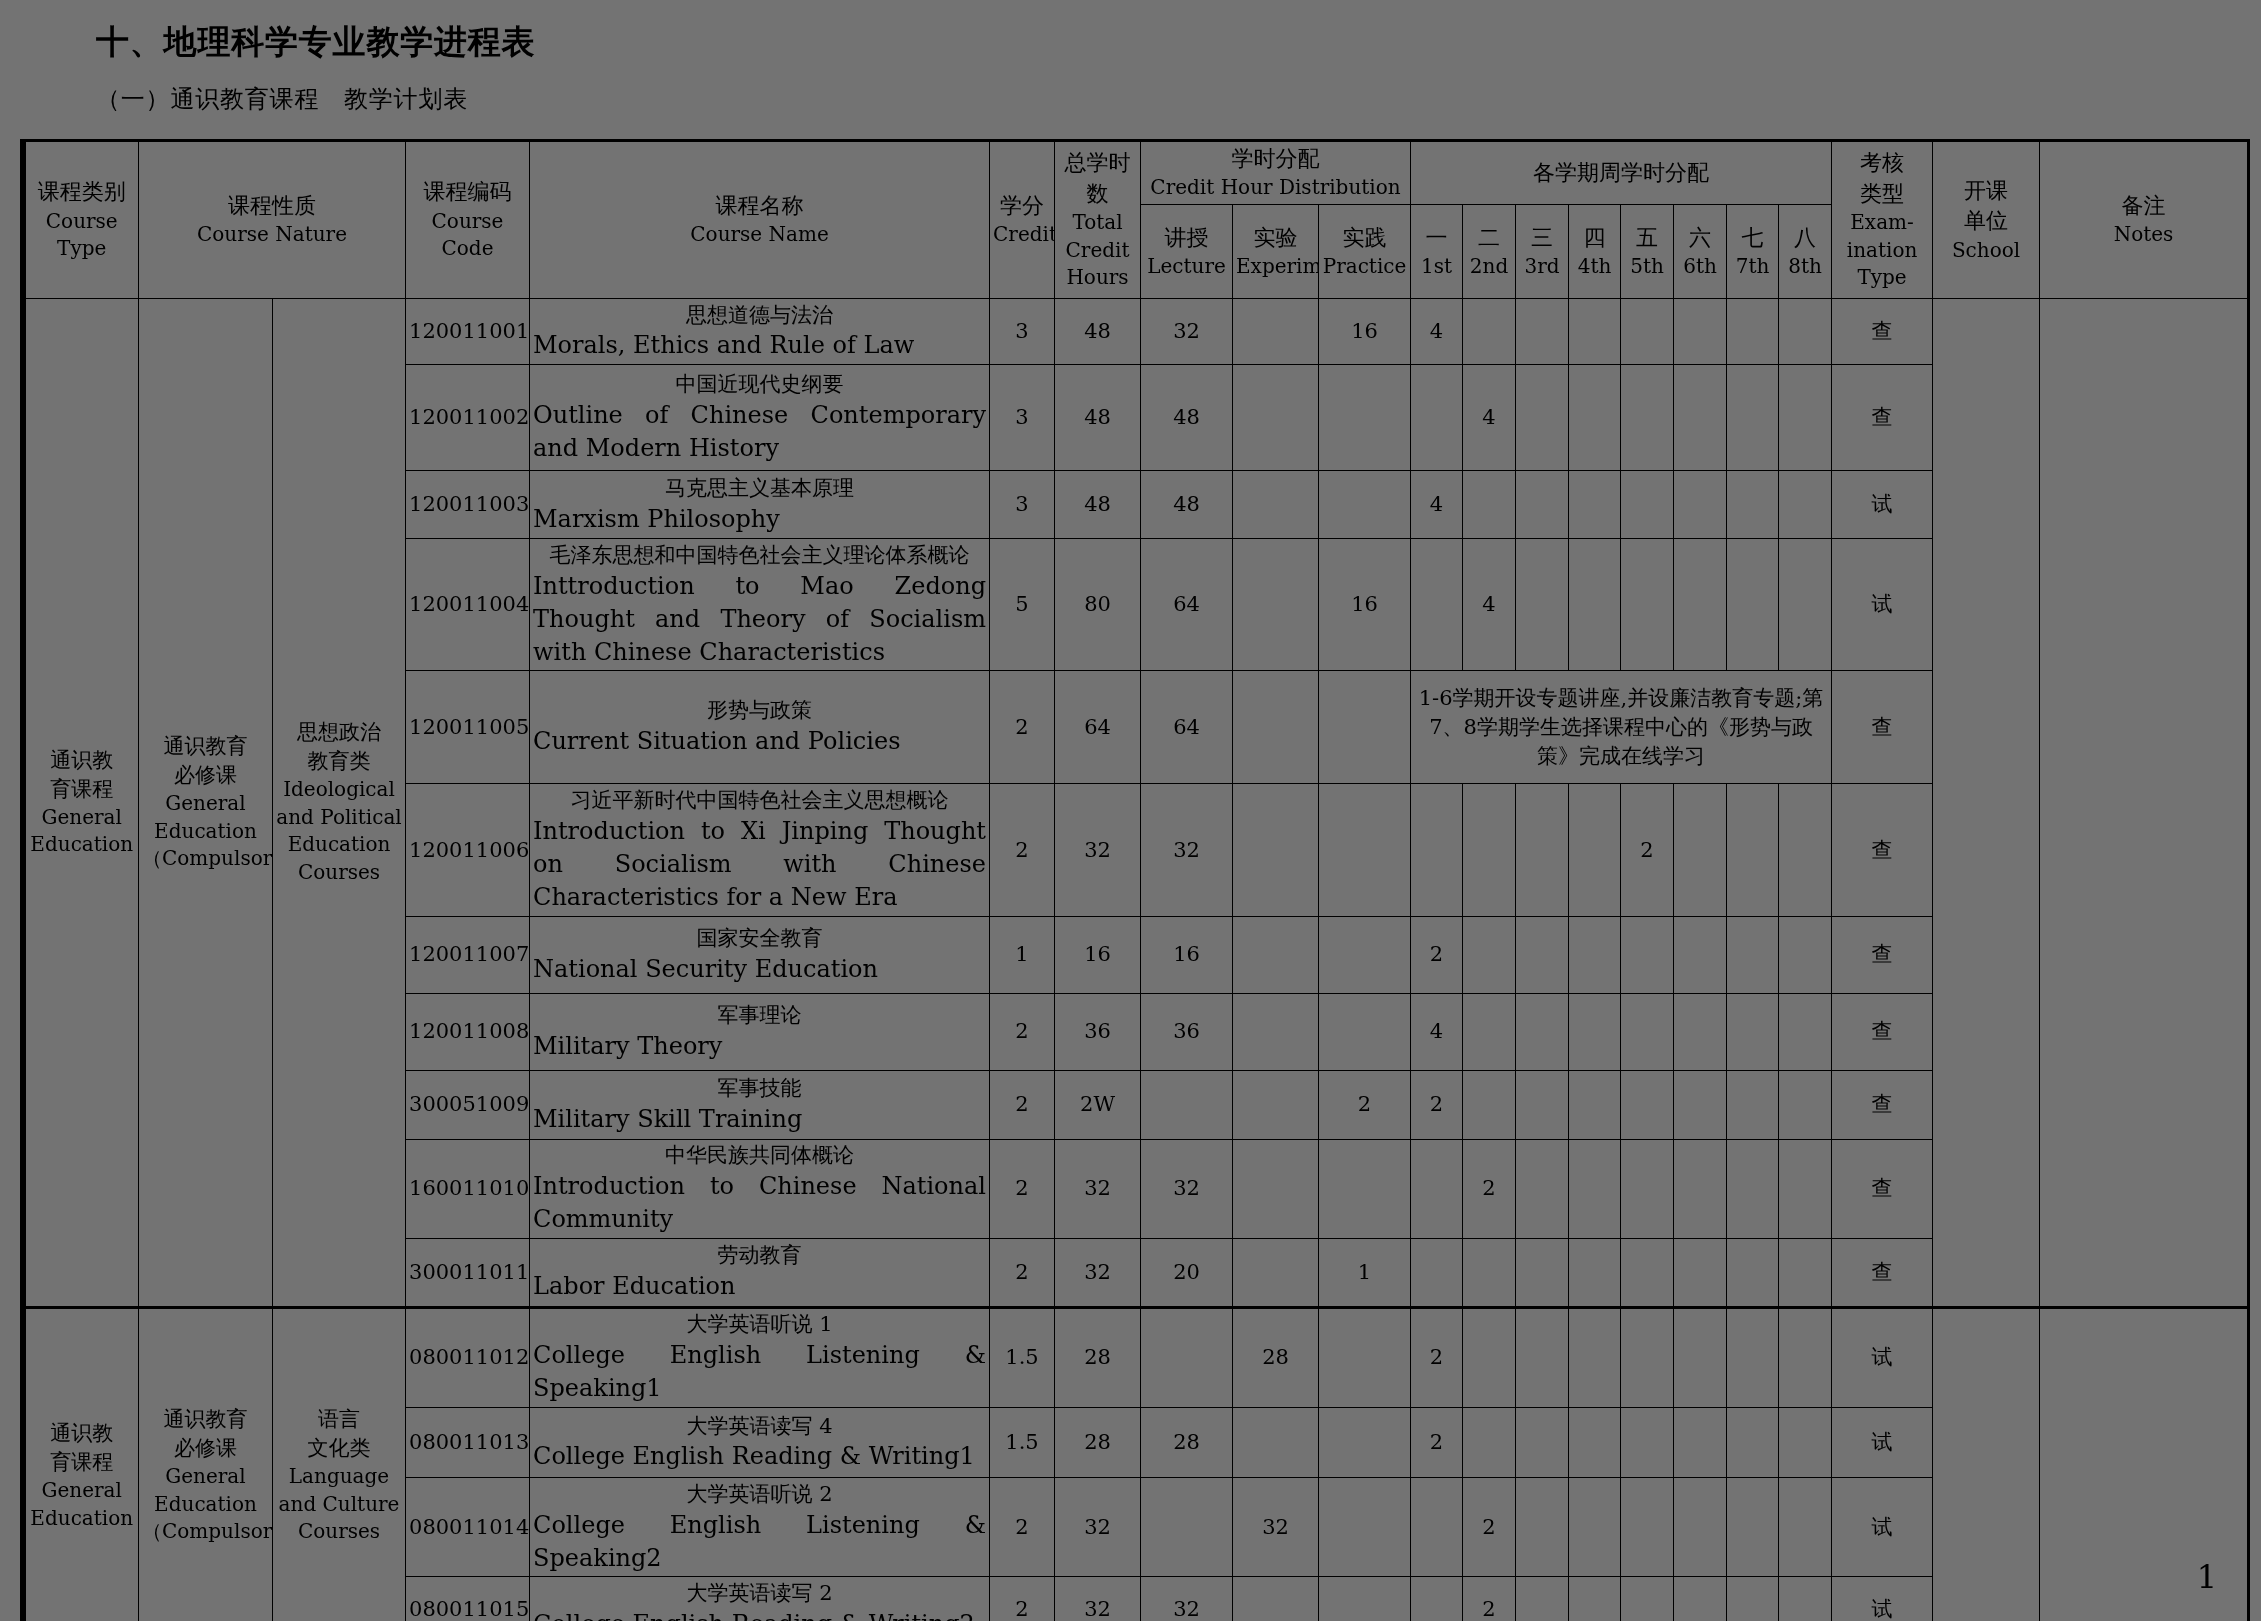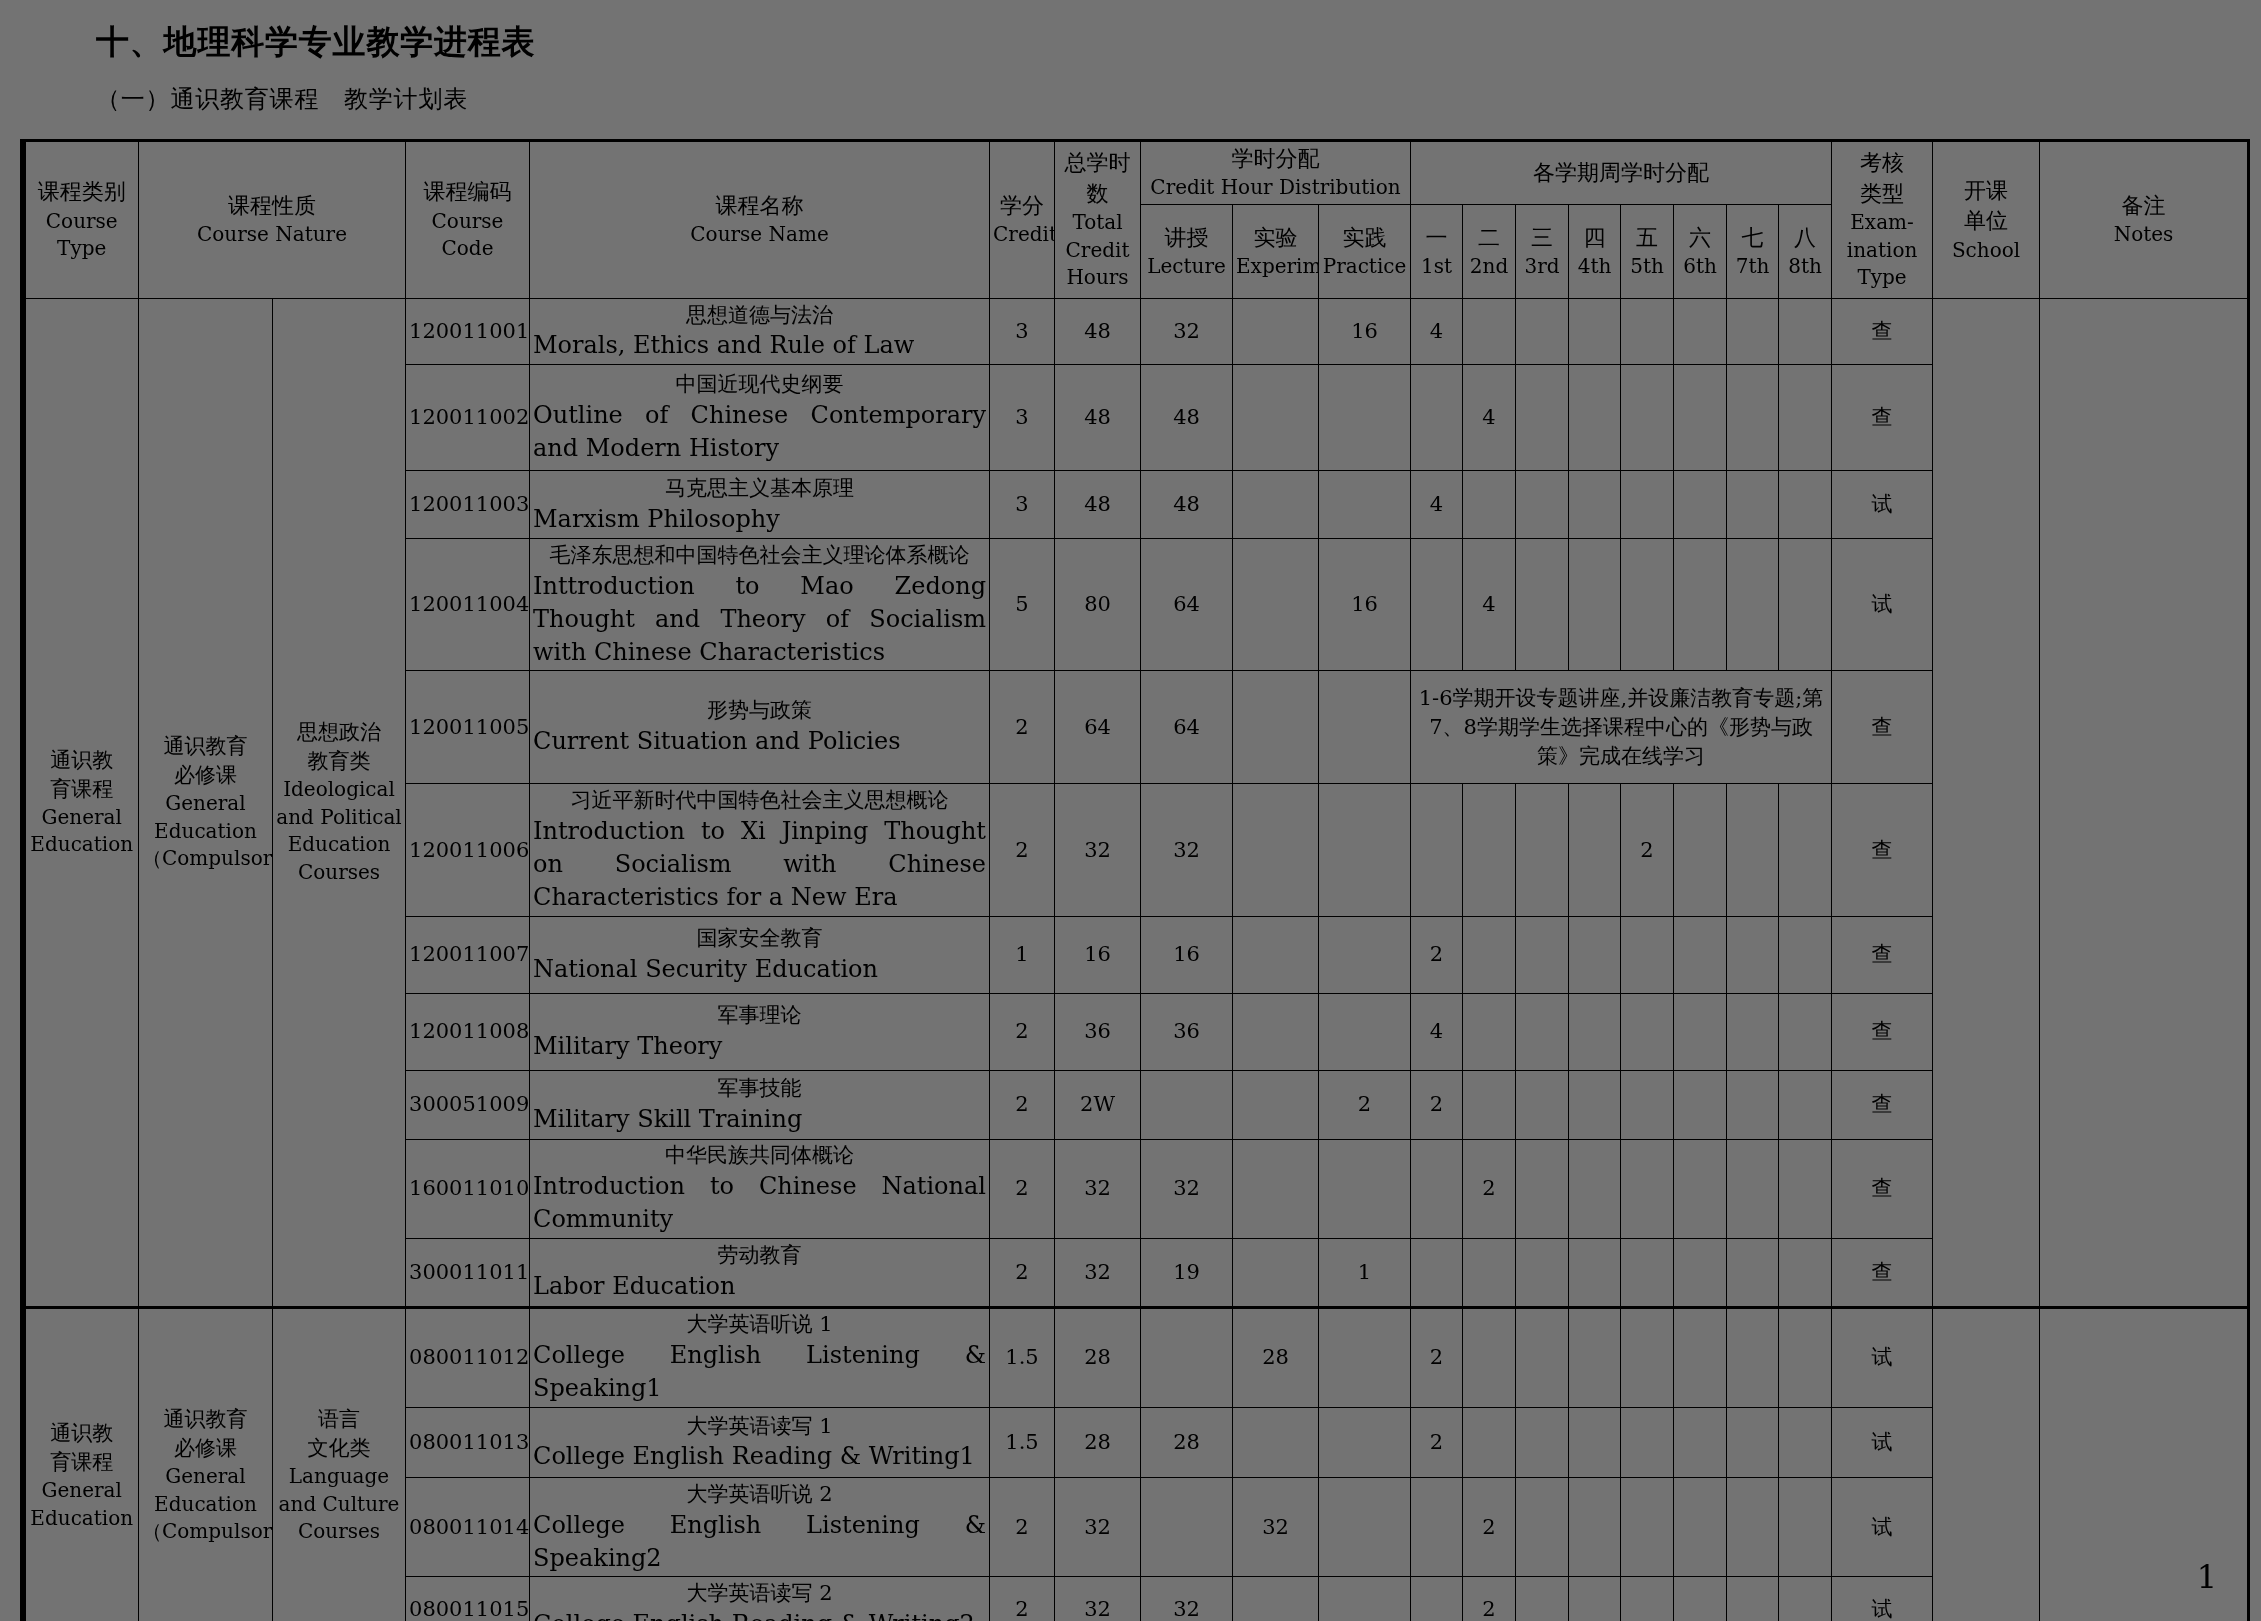--- a/index.html
+++ b/index.html
@@ -410,21 +410,21 @@
           <td class="num">查</td>
         </tr>
         <tr style="height:69px">
           <td class="code">300011011</td>
           <td class="name">
             <div class="zh">劳动教育</div>
             <div class="en">Labor Education</div>
           </td>
           <td class="num">2</td>
           <td class="num">32</td>
-          <td class="num">19</td>
+          <td class="num">20</td>
           <td class="num"></td>
           <td class="num">1</td>
           <td class="num"></td>
           <td class="num"></td>
           <td class="num"></td>
           <td class="num"></td>
           <td class="num"></td>
           <td class="num"></td>
           <td class="num"></td>
           <td class="num"></td>
@@ -469,21 +469,21 @@
           <td class="num"></td>
           <td class="num"></td>
           <td class="num"></td>
           <td class="num">试</td>
           <td rowspan="4"></td>
           <td rowspan="4"></td>
         </tr>
         <tr style="height:70px">
           <td class="code">080011013</td>
           <td class="name">
-            <div class="zh">大学英语读写 1</div>
+            <div class="zh">大学英语读写 4</div>
             <div class="en">College English Reading &amp; Writing1</div>
           </td>
           <td class="num">1.5</td>
           <td class="num">28</td>
           <td class="num">28</td>
           <td class="num"></td>
           <td class="num"></td>
           <td class="num">2</td>
           <td class="num"></td>
           <td class="num"></td>

